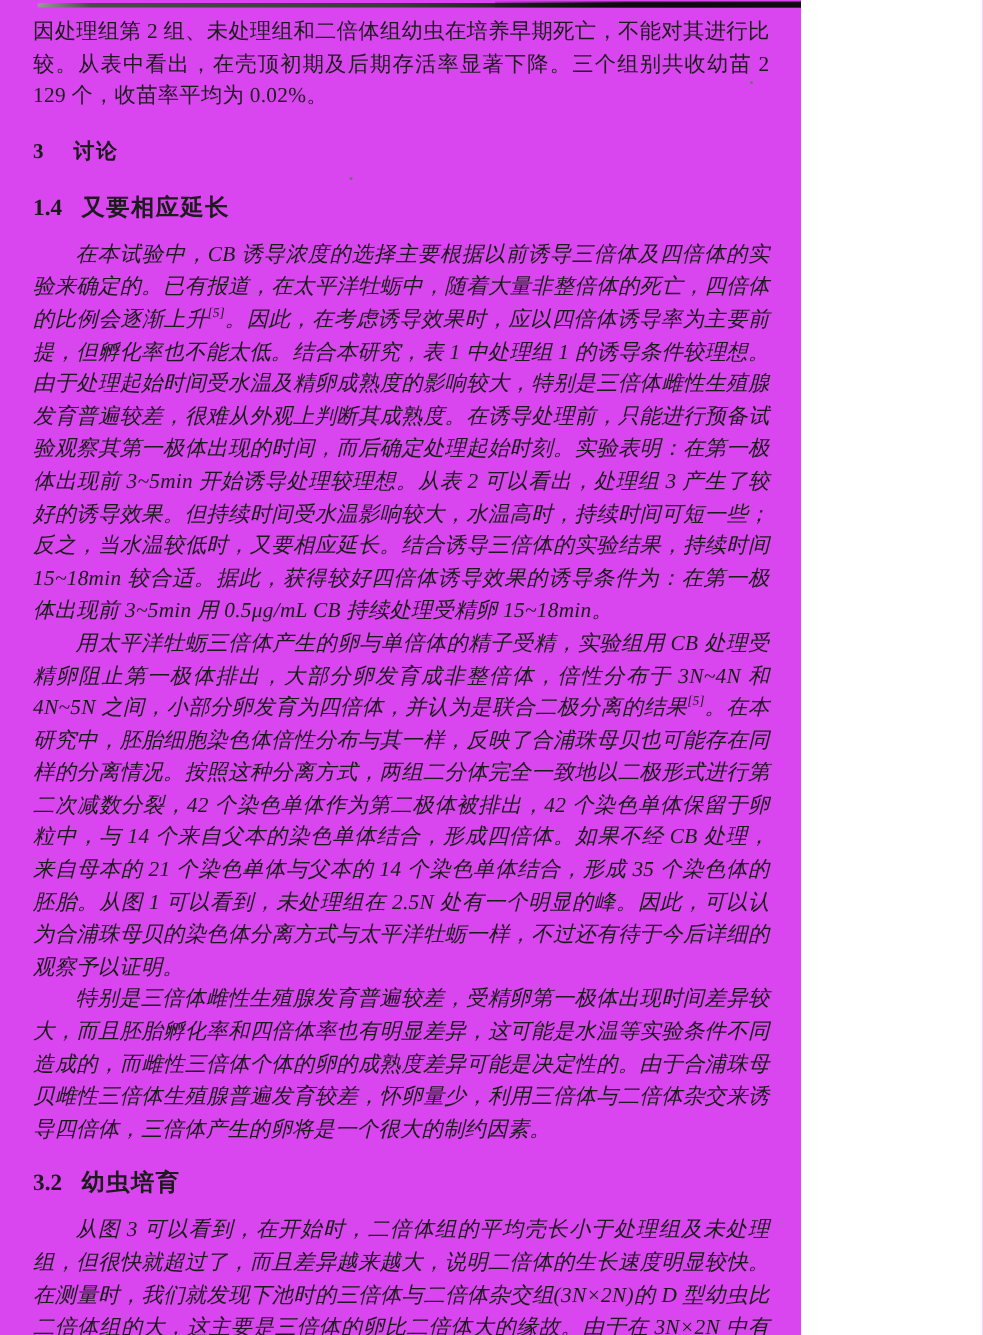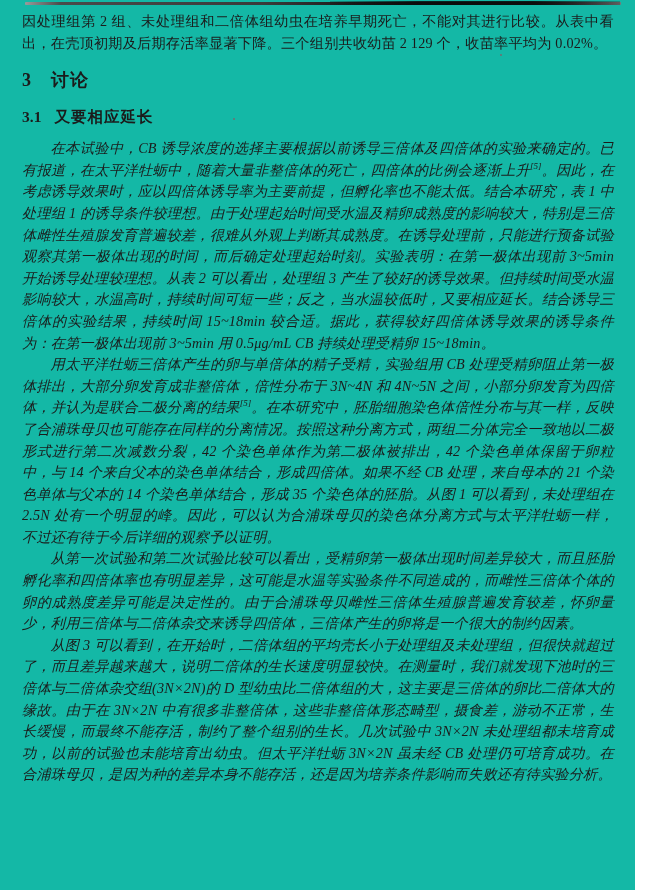--- a/index.html
+++ b/index.html
@@ -1,19 +1,19 @@
 <!DOCTYPE html>
 <html lang="zh"><head>
 <meta charset="utf-8">
 <style>
   html,body{margin:0;padding:0;background:#ffffff;}
   .page{
     position:relative;
-    width:635px;height:890px;
-    background:#14b8a6;
+    width:534px;height:890px;
+    background:#d946ef;
     overflow:hidden;
     font-family:"Liberation Serif","DejaVu Serif",serif;
     color:#1b1b1b;
   }
   .content{
     position:absolute;
     left:22px;right:21px;top:11px;
   }
   .scan-line{
     position:absolute;top:2px;left:25px;width:596px;height:3px;
@@ -29,21 +29,21 @@
     margin:0;
     font-size:14.2px;
     line-height:21.6px;
     text-align:justify;
     letter-spacing:0.2px;
   }
   p.indent{text-indent:2em;font-style:italic;}
   sup{font-size:9px;line-height:0;vertical-align:super;letter-spacing:0;}
   h1.sec{
     margin:14px 0 0 0;
-    font-size:18px;line-height:24px;font-weight:bold;letter-spacing:1px;
+    font-size:14px;line-height:24px;font-weight:bold;letter-spacing:1px;
   }
   h1.sec .num{margin-right:20px;letter-spacing:0;}
   h2.subsec{
     margin:15px 0 11px 0;
     font-size:15.5px;line-height:20px;font-weight:bold;letter-spacing:1px;
   }
   h2.subsec .num{margin-right:13px;letter-spacing:0;}
 </style>
 </head>
 <body>
@@ -58,24 +58,27 @@
 
   <div class="content">
 
     <p class="body">因处理组第 2 组、未处理组和二倍体组幼虫在培养早期死亡，不能对其进行比较。从表中看出，在壳顶初期及后期存活率显著下降。三个组别共收幼苗 2 129 个，收苗率平均为 0.02%。</p>
 
     <h1 class="sec">
       <span class="num">3</span><span class="title">讨论</span>
     </h1>
 
     <h2 class="subsec">
-      <span class="num">3.1</span><span class="title">又要相应延长</span>
+      <span class="num">1.4</span><span class="title">又要相应延长</span>
     </h2>
 
     <p class="body indent">在本试验中，CB 诱导浓度的选择主要根据以前诱导三倍体及四倍体的实验来确定的。已有报道，在太平洋牡蛎中，随着大量非整倍体的死亡，四倍体的比例会逐渐上升<sup>[5]</sup>。因此，在考虑诱导效果时，应以四倍体诱导率为主要前提，但孵化率也不能太低。结合本研究，表 1 中处理组 1 的诱导条件较理想。由于处理起始时间受水温及精卵成熟度的影响较大，特别是三倍体雌性生殖腺发育普遍较差，很难从外观上判断其成熟度。在诱导处理前，只能进行预备试验观察其第一极体出现的时间，而后确定处理起始时刻。实验表明：在第一极体出现前 3~5min 开始诱导处理较理想。从表 2 可以看出，处理组 3 产生了较好的诱导效果。但持续时间受水温影响较大，水温高时，持续时间可短一些；反之，当水温较低时，又要相应延长。结合诱导三倍体的实验结果，持续时间 15~18min 较合适。据此，获得较好四倍体诱导效果的诱导条件为：在第一极体出现前 3~5min 用 0.5μg/mL CB 持续处理受精卵 15~18min。</p>
     <p class="body indent">用太平洋牡蛎三倍体产生的卵与单倍体的精子受精，实验组用 CB 处理受精卵阻止第一极体排出，大部分卵发育成非整倍体，倍性分布于 3N~4N 和 4N~5N 之间，小部分卵发育为四倍体，并认为是联合二极分离的结果<sup>[5]</sup>。在本研究中，胚胎细胞染色体倍性分布与其一样，反映了合浦珠母贝也可能存在同样的分离情况。按照这种分离方式，两组二分体完全一致地以二极形式进行第二次减数分裂，42 个染色单体作为第二极体被排出，42 个染色单体保留于卵粒中，与 14 个来自父本的染色单体结合，形成四倍体。如果不经 CB 处理，来自母本的 21 个染色单体与父本的 14 个染色单体结合，形成 35 个染色体的胚胎。从图 1 可以看到，未处理组在 2.5N 处有一个明显的峰。因此，可以认为合浦珠母贝的染色体分离方式与太平洋牡蛎一样，不过还有待于今后详细的观察予以证明。</p>
-    <p class="body indent">从第一次试验和第二次试验比较可以看出，受精卵第一极体出现时间差异较大，而且胚胎孵化率和四倍体率也有明显差异，这可能是水温等实验条件不同造成的，而雌性三倍体个体的卵的成熟度差异可能是决定性的。由于合浦珠母贝雌性三倍体生殖腺普遍发育较差，怀卵量少，利用三倍体与二倍体杂交来诱导四倍体，三倍体产生的卵将是一个很大的制约因素。</p>
+    <p class="body indent">特别是三倍体雌性生殖腺发育普遍较差，受精卵第一极体出现时间差异较大，而且胚胎孵化率和四倍体率也有明显差异，这可能是水温等实验条件不同造成的，而雌性三倍体个体的卵的成熟度差异可能是决定性的。由于合浦珠母贝雌性三倍体生殖腺普遍发育较差，怀卵量少，利用三倍体与二倍体杂交来诱导四倍体，三倍体产生的卵将是一个很大的制约因素。</p>
 
+    <h2 class="subsec">
+      <span class="num">3.2</span><span class="title">幼虫培育</span>
+    </h2>
 
     <p class="body indent">从图 3 可以看到，在开始时，二倍体组的平均壳长小于处理组及未处理组，但很快就超过了，而且差异越来越大，说明二倍体的生长速度明显较快。在测量时，我们就发现下池时的三倍体与二倍体杂交组(3N×2N)的 D 型幼虫比二倍体组的大，这主要是三倍体的卵比二倍体大的缘故。由于在 3N×2N 中有很多非整倍体，这些非整倍体形态畸型，摄食差，游动不正常，生长缓慢，而最终不能存活，制约了整个组别的生长。几次试验中 3N×2N 未处理组都未培育成功，以前的试验也未能培育出幼虫。但太平洋牡蛎 3N×2N 虽未经 CB 处理仍可培育成功。在合浦珠母贝，是因为种的差异本身不能存活，还是因为培养条件影响而失败还有待实验分析。</p>
 
   </div>
 </div>
 
 </body></html>

